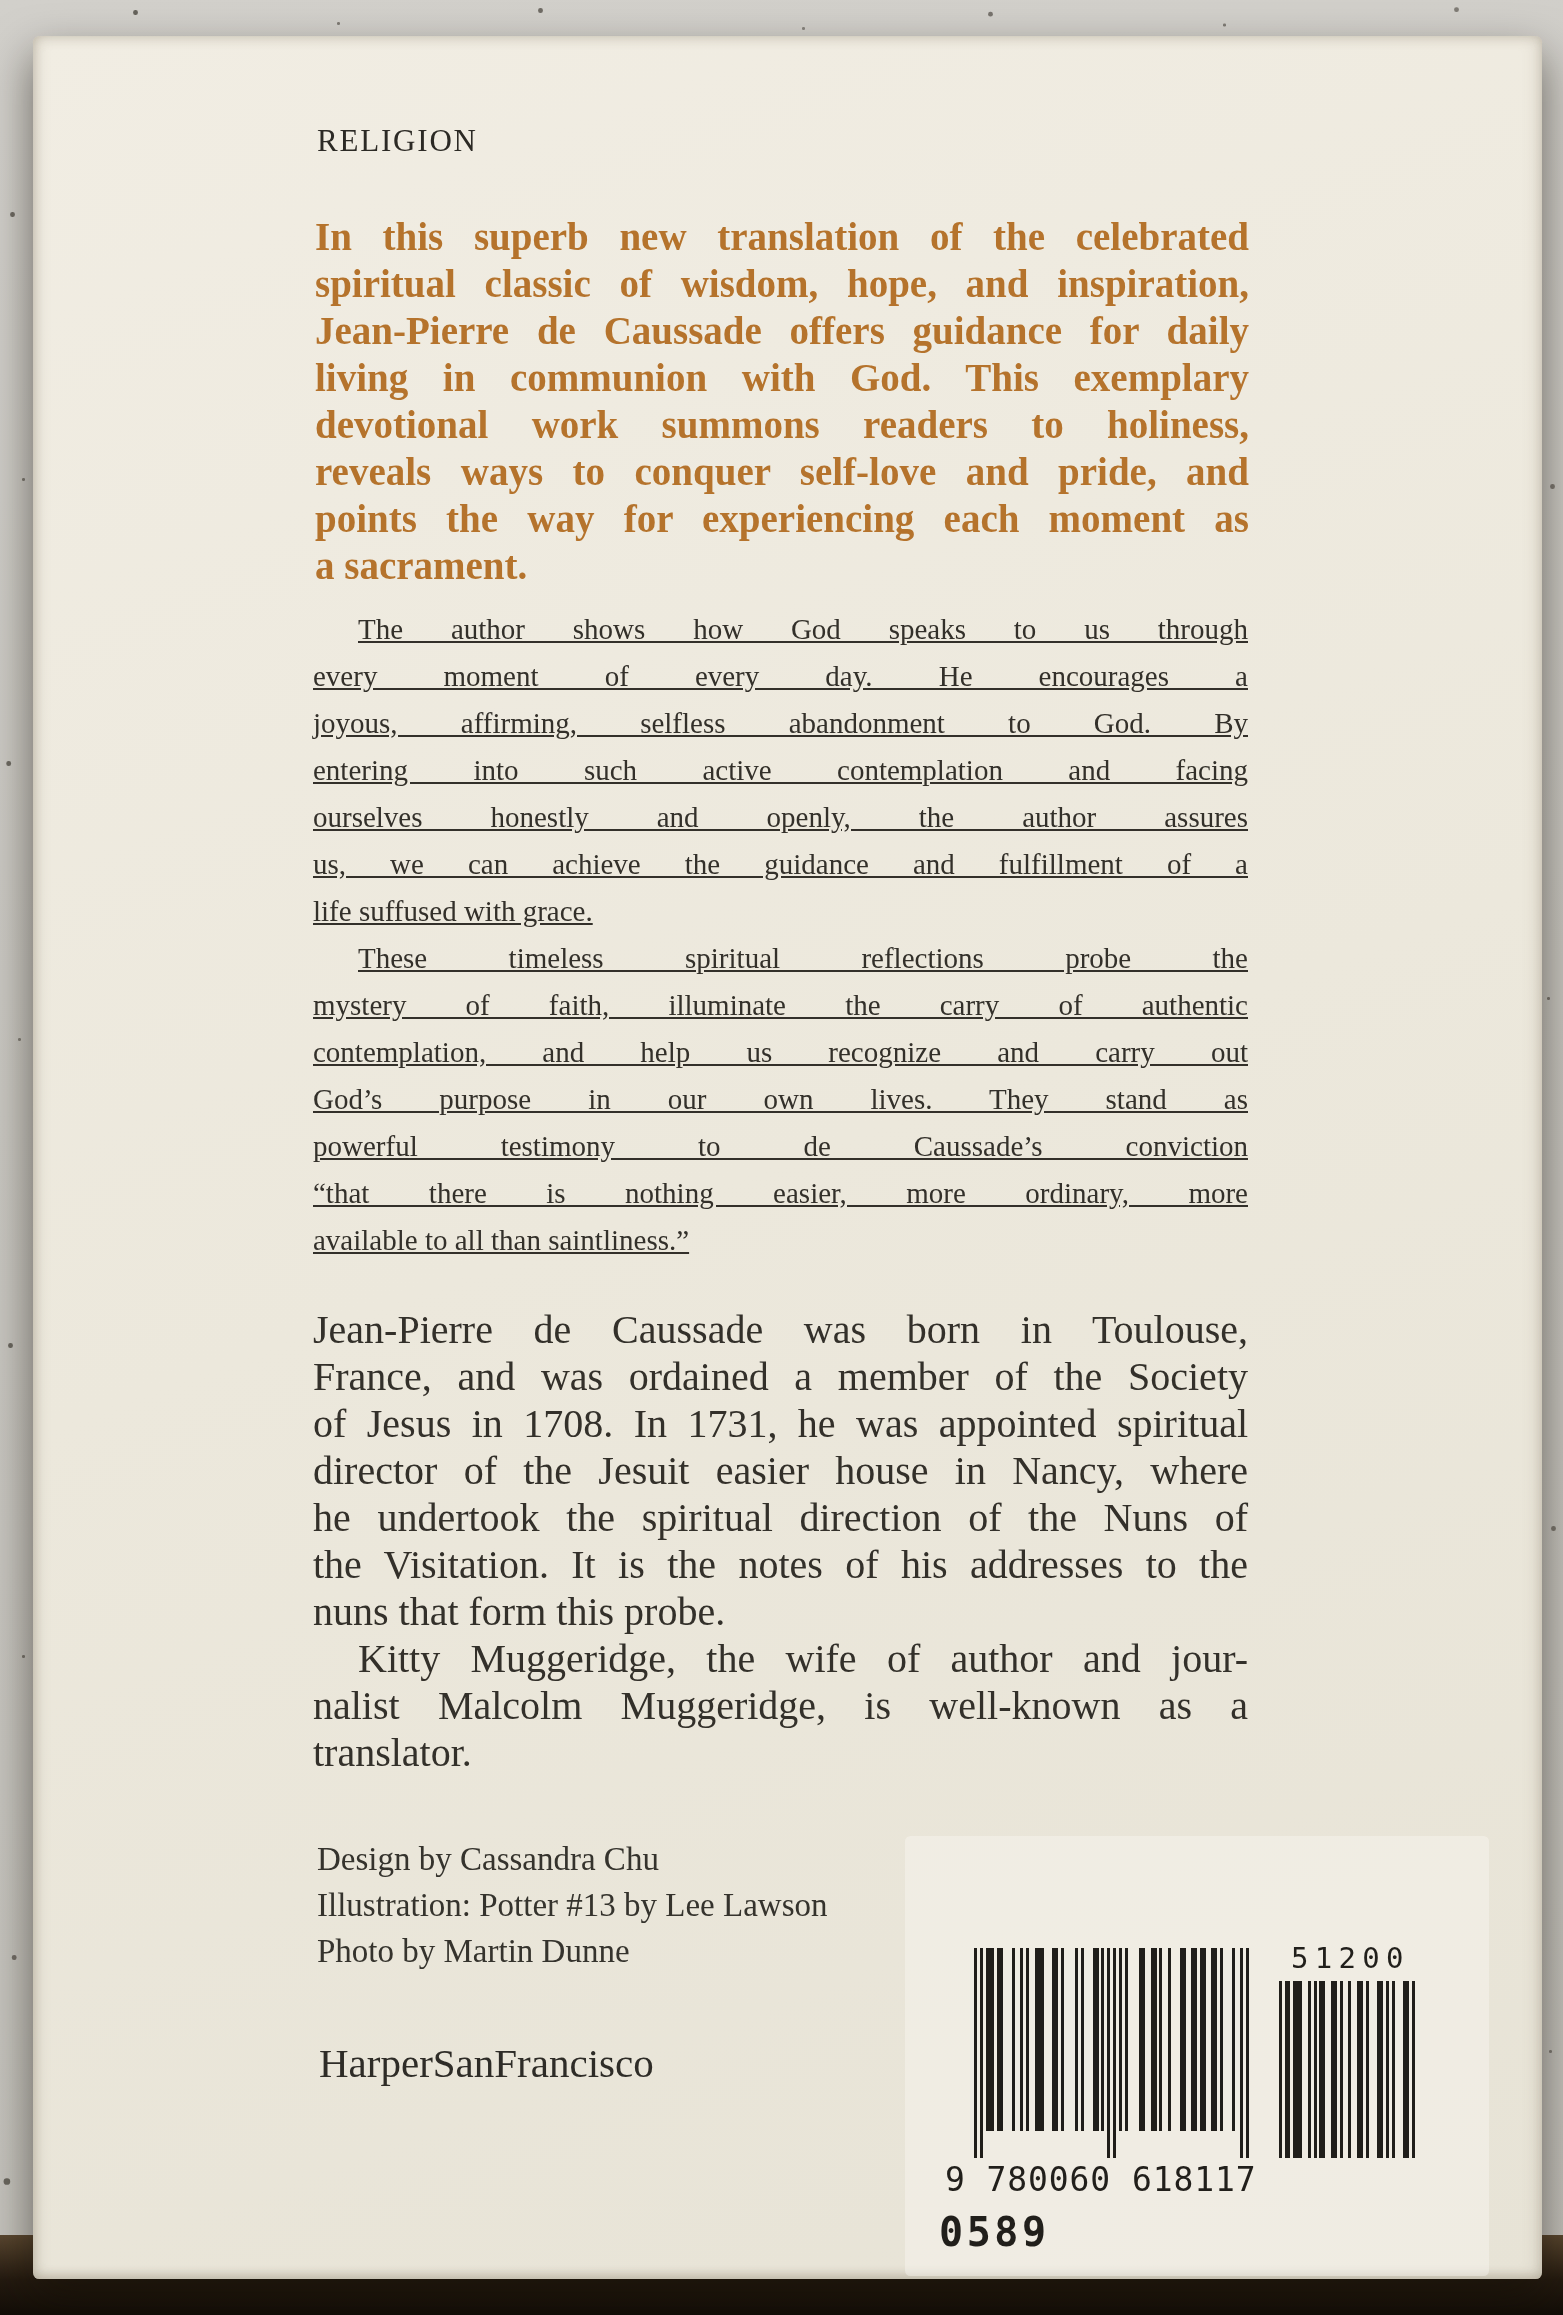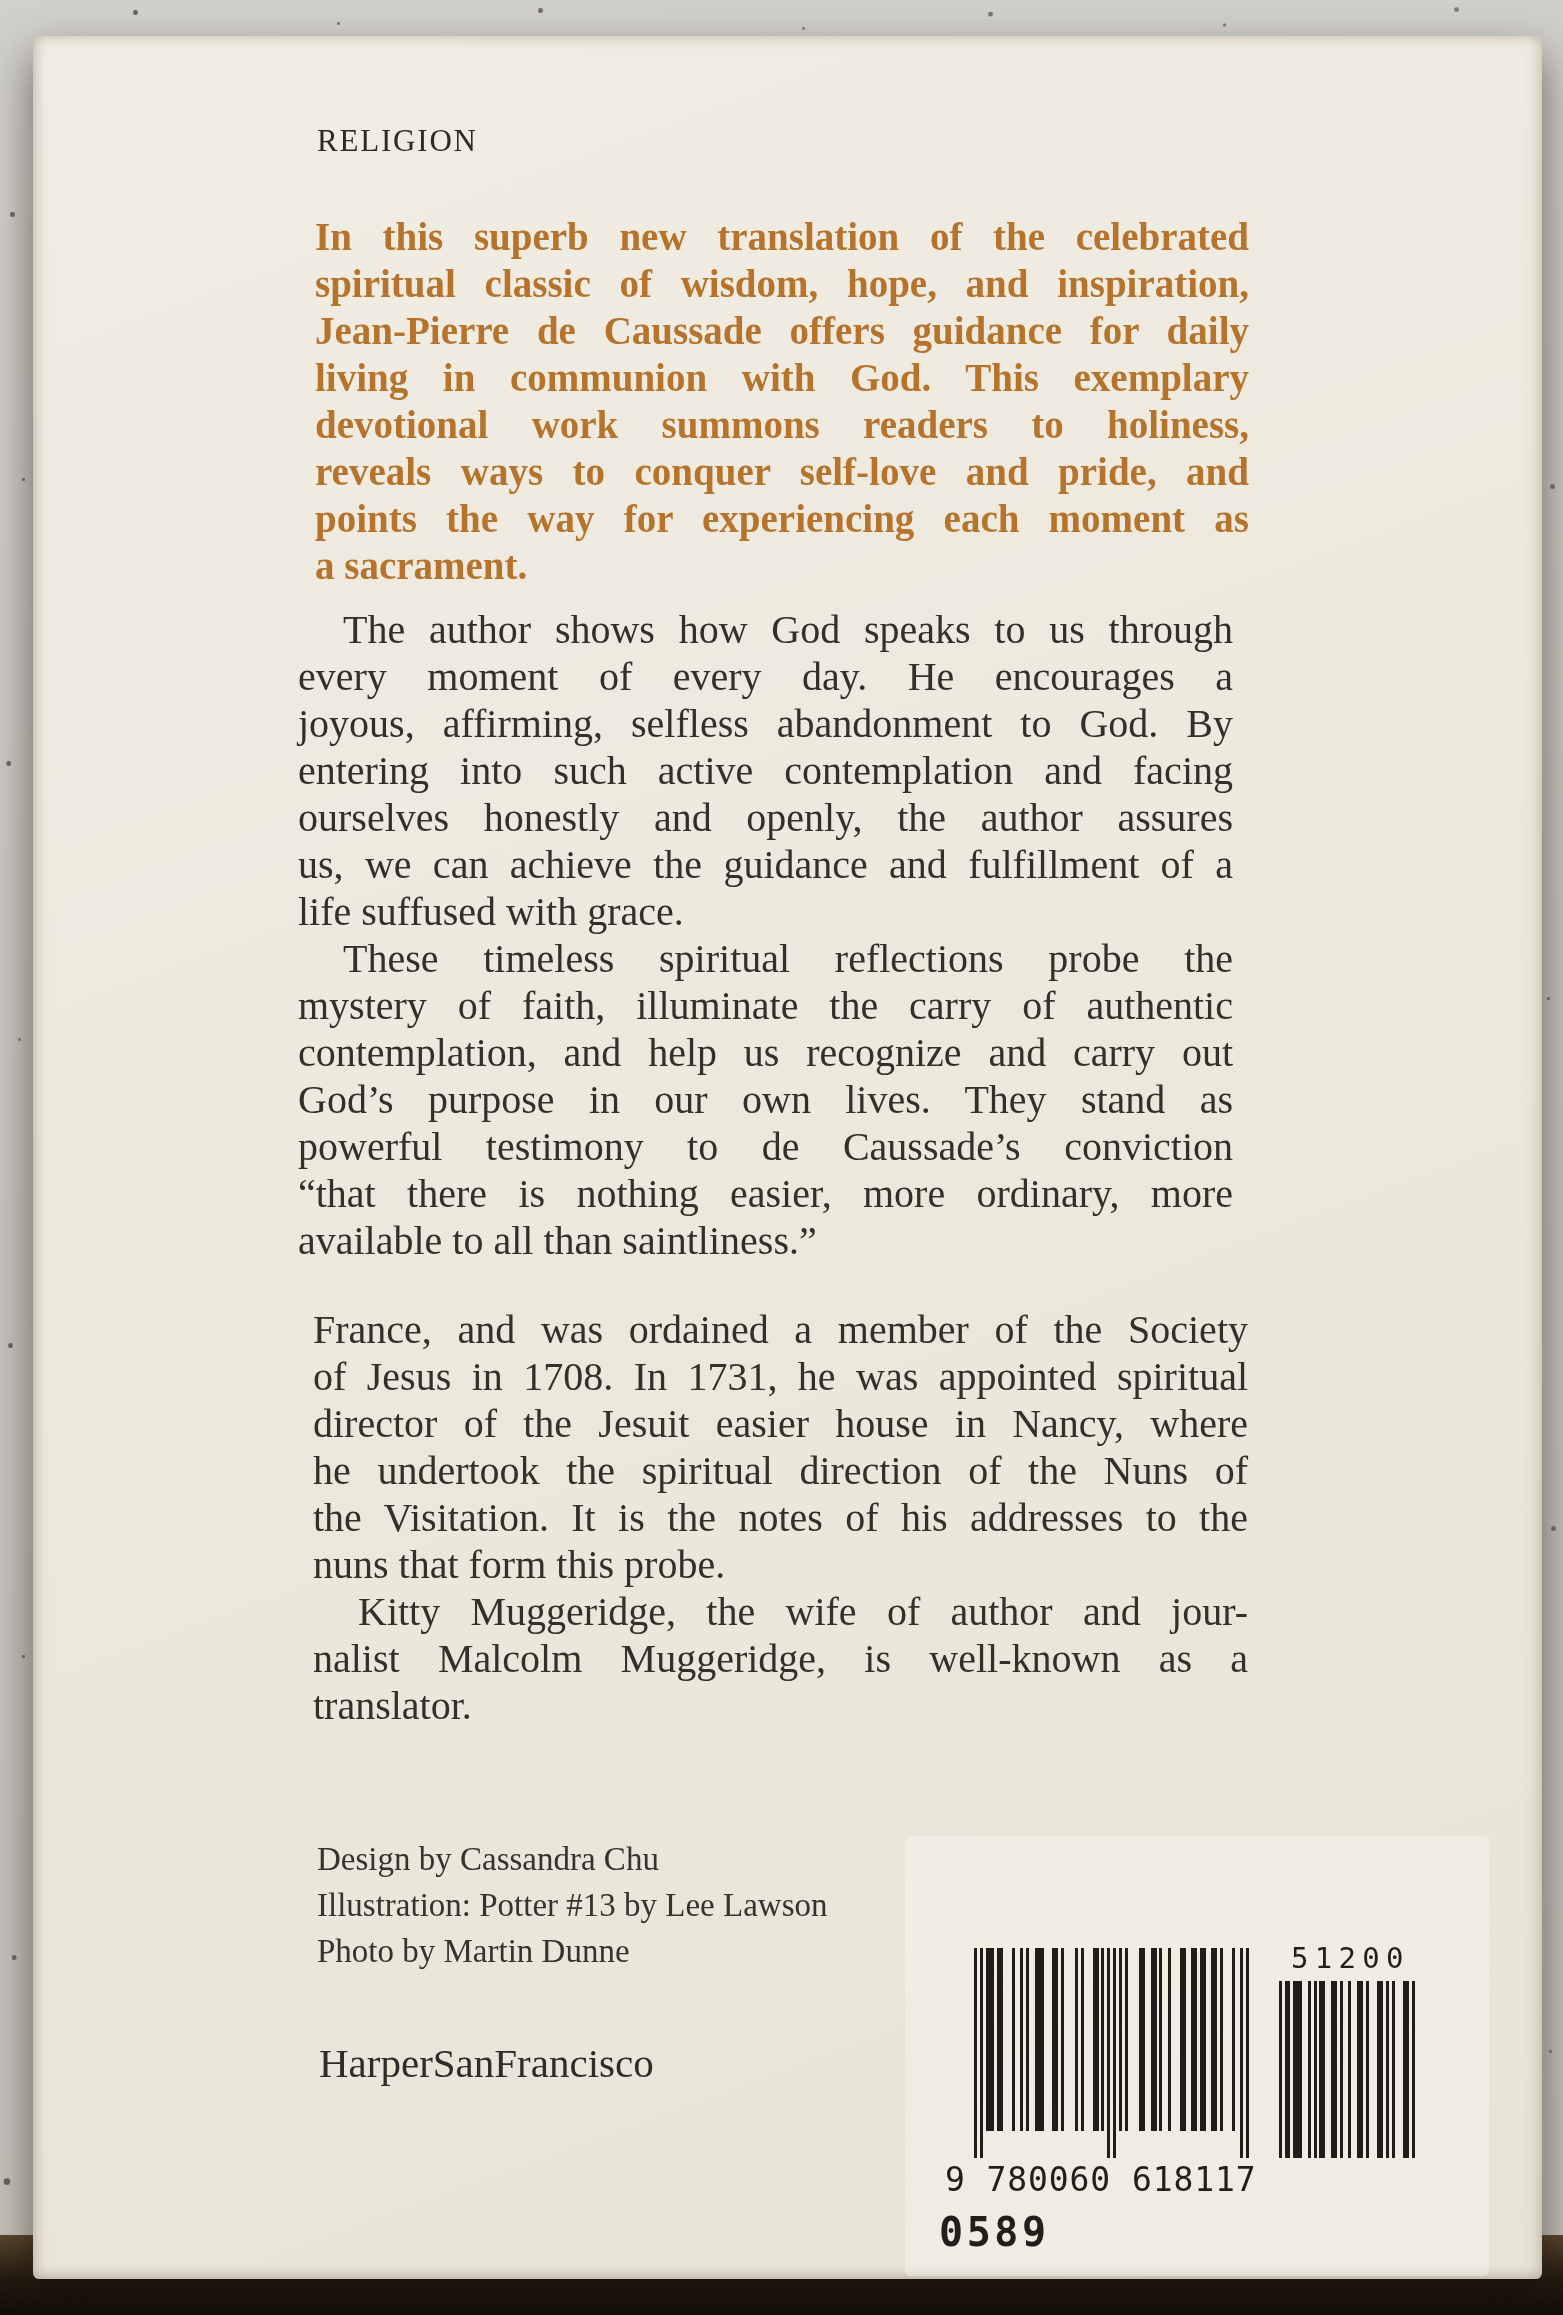--- a/index.html
+++ b/index.html
@@ -28,21 +28,21 @@
     background:linear-gradient(160deg,#f1ede3 0%,#ece8dc 50%,#e7e3d6 100%);
     border-radius:6.3px;
     box-shadow:0 20px 45px rgba(20,14,6,.55), inset 4.5px 0 12.7px rgba(120,108,85,.22), inset -5.4px 0 14.5px rgba(120,108,85,.16), inset 0 -3.6px 9px rgba(120,108,85,.18);
   }
   .category{position:absolute;left:284px;top:87px;font-size:31px;letter-spacing:1.8px;color:#2c2a25;}
   .textblock{position:absolute;color:#33302a;}
   .textblock .line{text-align:justify;text-align-last:justify;}
   .textblock .line.last{text-align-last:left;}
   .textblock .line.indent{padding-left:45px;}
   .blurb{left:282px;top:177px;width:934px;font-size:39px;line-height:47px;font-weight:bold;color:#b5732c;}
-  .description{left:265px;top:570px;width:935px;font-size:40px;line-height:47px;}
+  .description{left:280px;top:570px;width:935px;font-size:29px;line-height:47px;text-decoration:underline;}
   .bio{left:280px;top:1270px;width:935px;font-size:40px;line-height:47px;}
   .credits{left:284px;top:1800px;width:633px;font-size:33px;line-height:46px;color:#35332d;}
   .credits .line{text-align:left;text-align-last:left;}
   .publisher{position:absolute;left:286px;top:2003px;font-size:41px;color:#2e2c27;}
   .pricing{position:absolute;left:288px;top:2119px;font-size:30px;line-height:33px;color:#2e2c27;}
   .price-row .region{display:inline-block;width:157px;letter-spacing:0.9px;}
   .isbn-panel{position:absolute;left:872px;top:1800px;width:584px;height:440px;
     background:rgba(251,249,243,.42);border-radius:5.4px;}
   .isbn-label{position:absolute;left:917px;top:1842px;font-family:"DejaVu Sans Mono","Liberation Mono",monospace;
     font-weight:bold;font-size:36px;letter-spacing:3.6px;color:#211f1b;white-space:nowrap;}
@@ -86,20 +86,21 @@
       <div class="line last">life suffused with grace.</div>
       <div class="line indent">These timeless spiritual reflections probe the</div>
       <div class="line">mystery of faith, illuminate the carry of authentic</div>
       <div class="line">contemplation, and help us recognize and carry out</div>
       <div class="line">God’s purpose in our own lives. They stand as</div>
       <div class="line">powerful testimony to de Caussade’s conviction</div>
       <div class="line">“that there is nothing easier, more ordinary, more</div>
       <div class="line last">available to all than saintliness.”</div>
     </div>
   <div class="textblock bio" id="bio">
+      <div class="line">Jean-Pierre de Caussade was born in Toulouse,</div>
       <div class="line">France, and was ordained a member of the Society</div>
       <div class="line">of Jesus in 1708. In 1731, he was appointed spiritual</div>
       <div class="line">director of the Jesuit easier house in Nancy, where</div>
       <div class="line">he undertook the spiritual direction of the Nuns of</div>
       <div class="line">the Visitation. It is the notes of his addresses to the</div>
       <div class="line last">nuns that form this probe.</div>
       <div class="line indent">Kitty Muggeridge, the wife of author and jour-</div>
       <div class="line">nalist Malcolm Muggeridge, is well-known as a</div>
       <div class="line last">translator.</div>
     </div>

